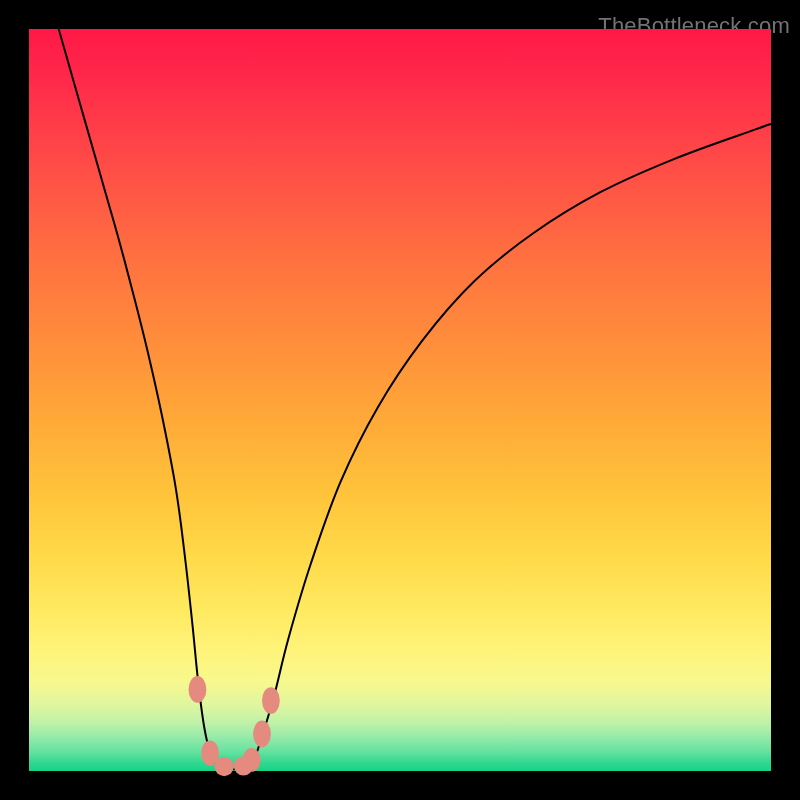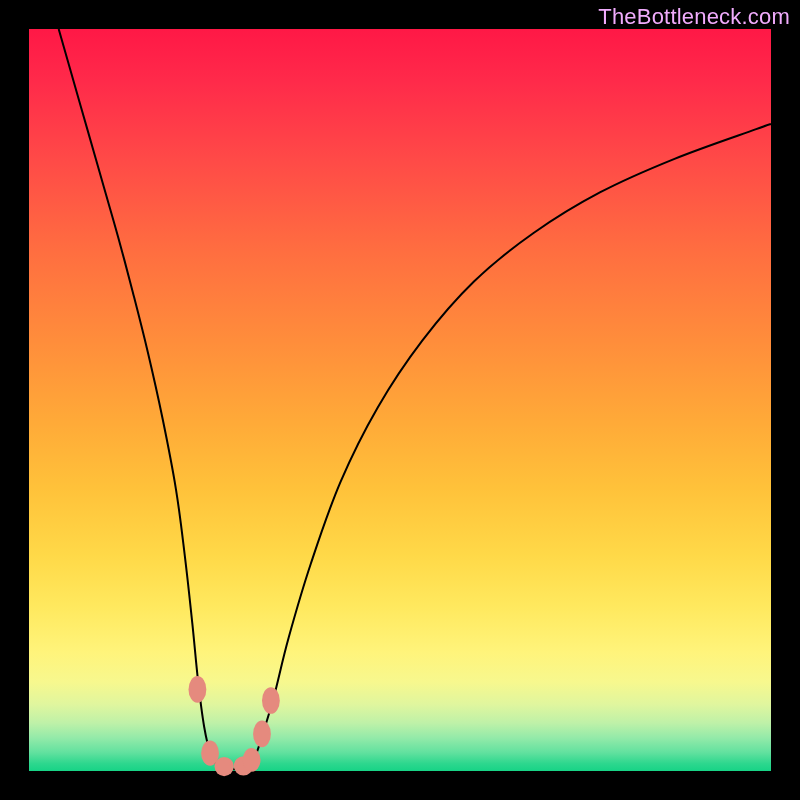--- a/index.html
+++ b/index.html
@@ -38,23 +38,23 @@
       #e0f69e 91%,
       #bff1a8 93.5%,
       #94eaa9 95.5%,
       #62e19f 97.5%,
       #2dd78e 99%,
       #17d386 100%
     );
   }
   .watermark {
     position: absolute;
-    top: 4px;
+    top: 13px;
     right: 10px;
-    color: #f0abfc;
+    color: #737373;
     font-size: 22px;
     font-weight: 400;
     letter-spacing: 0.2px;
     user-select: none;
   }
   svg.curve {
     position: absolute;
     left: 0; top: 0;
     width: 742px; height: 742px;
     overflow: visible;

